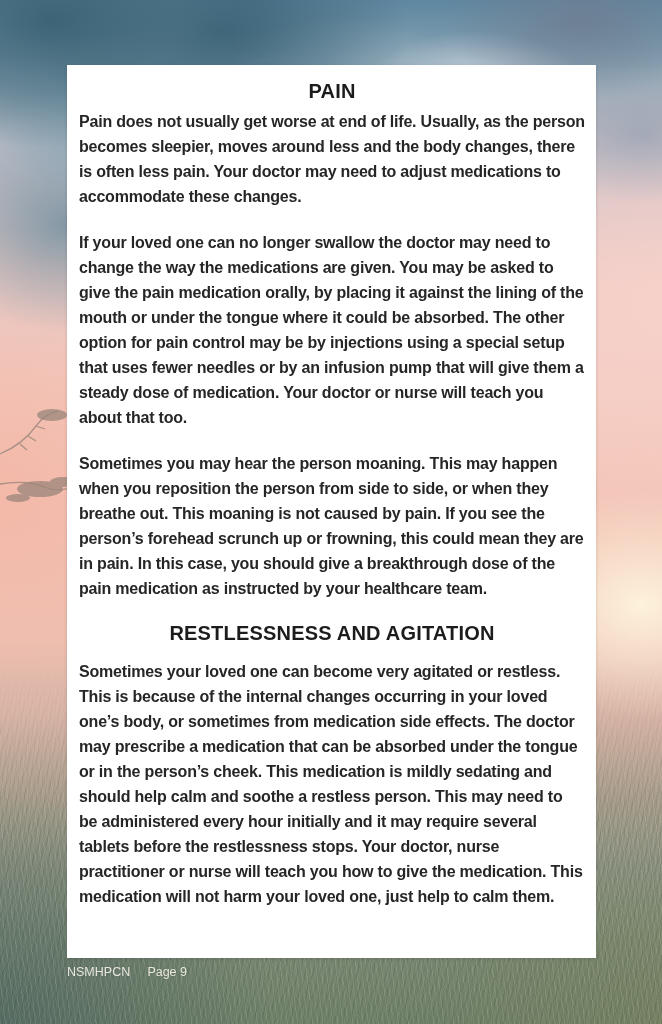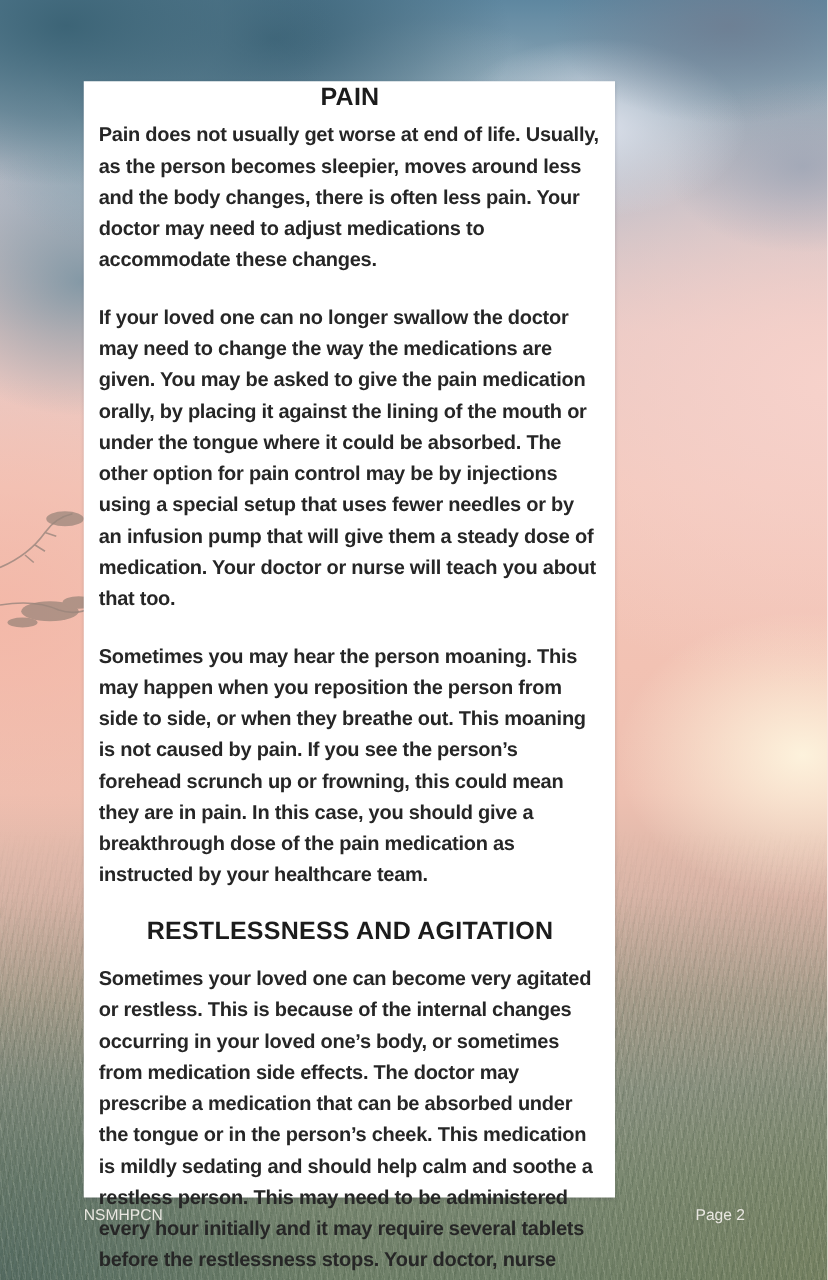--- a/index.html
+++ b/index.html
@@ -57,24 +57,24 @@
     mask-image: linear-gradient(180deg, rgba(0,0,0,0) 0%, #000 45%);
   }
   .tree {
     position: absolute; left: 0; top: 392; top: 392px;
     width: 78px; height: 150px; opacity: 0.8;
   }
 
   
   .card {
     position: absolute; left: 67px; top: 65px;
-    width: 425px; height: 893px;
+    width: 529px; height: 893px;
     background: #ffffff;
     box-sizing: border-box;
-    padding: 2px 11px 0 12px;
+    padding: 15px 11px 0 12px;
     box-shadow: 0 1px 3px rgba(60,60,70,0.22);
   }
   .card h1 {
     margin: 0 0 6px 0;
     font-size: 20px; font-weight: 700;
     text-align: center;
     color: #1c1c1c;
     letter-spacing: 0.2px;
   }
   .card p {
@@ -82,21 +82,21 @@
     font-size: 16px; line-height: 25px;
     letter-spacing: -0.2px;
     color: #262626;
     font-weight: bold;
   }
   .card section.second h1 { margin-top: 0; margin-bottom: 14px; }
 
   
   .footer {
     position: absolute; left: 67px; top: 965px; width: 529px;
-    display: flex; justify-content: space-between; align-items: baseline;
+    display: flex; align-items: baseline;
     font-size: 12.5px; color: #e9e7e1;
     text-shadow: 0 0 2px rgba(90,100,80,0.35);
   }
   .footer .center { flex: 1; text-align: center; }
   .footer .left  { min-width: 70px; text-align: left; }
   .footer .right { min-width: 50px; text-align: right; }
 </style>
 </head>
 <body>
 
@@ -125,16 +125,16 @@
       <p>Sometimes you may hear the person moaning. This may happen when you reposition the person from side to side, or when they breathe out. This moaning is not caused by pain. If you see the person’s forehead scrunch up or frowning, this could mean they are in pain. In this case, you should give a breakthrough dose of the pain medication as instructed by your healthcare team.</p>
     </section>
     <section class="second">
       <h1>RESTLESSNESS AND AGITATION</h1>
       <p>Sometimes your loved one can become very agitated or restless. This is because of the internal changes occurring in your loved one’s body, or sometimes from medication side effects. The doctor may prescribe a medication that can be absorbed under the tongue or in the person’s cheek. This medication is mildly sedating and should help calm and soothe a restless person. This may need to be administered every hour initially and it may require several tablets before the restlessness stops. Your doctor, nurse practitioner or nurse will teach you how to give the medication. This medication will not harm your loved one, just help to calm them.</p>
     </section>
   </main>
 
   <footer class="footer">
     <span class="left">NSMHPCN</span>
-    <span class="right">Page 2</span>
+    <span class="right">Page 9</span>
   </footer>
 
 </div>
 
 </body></html>

